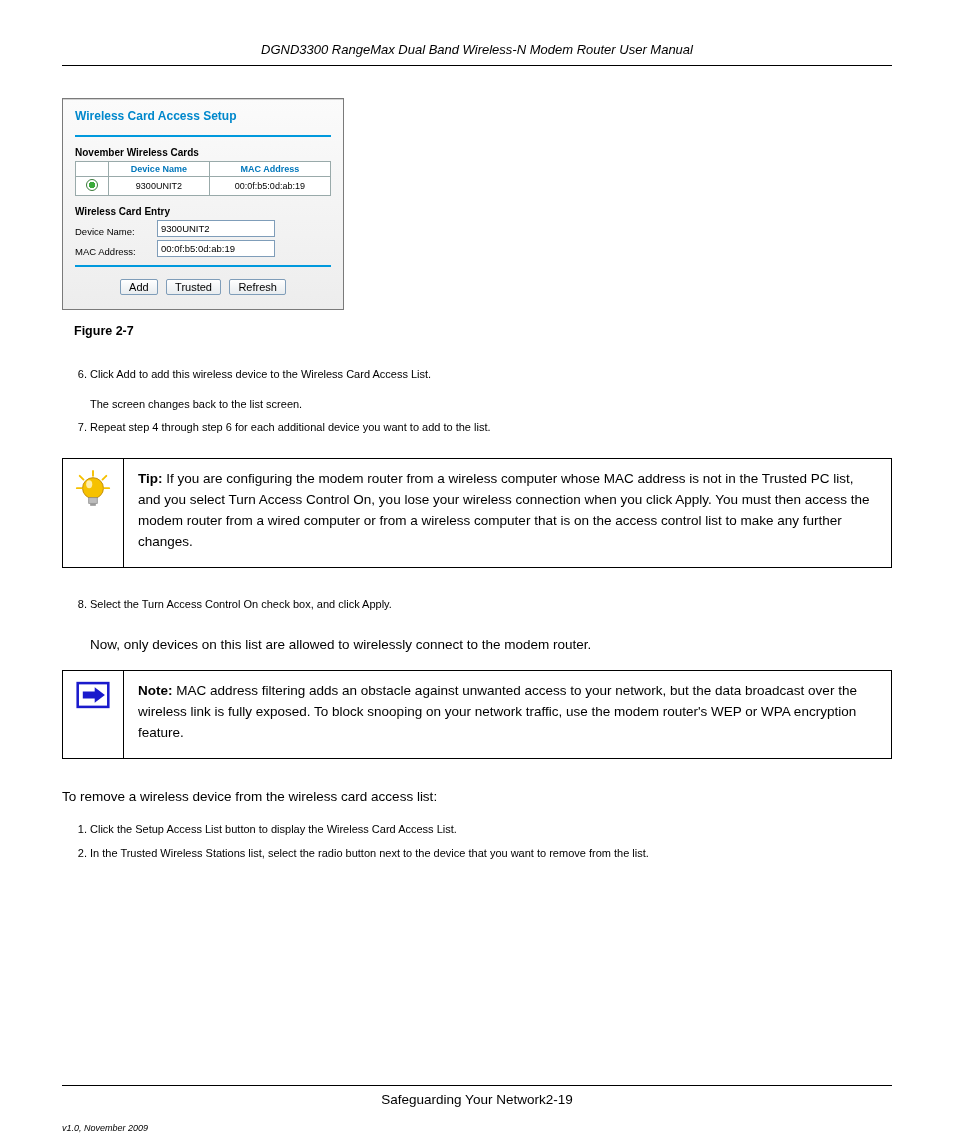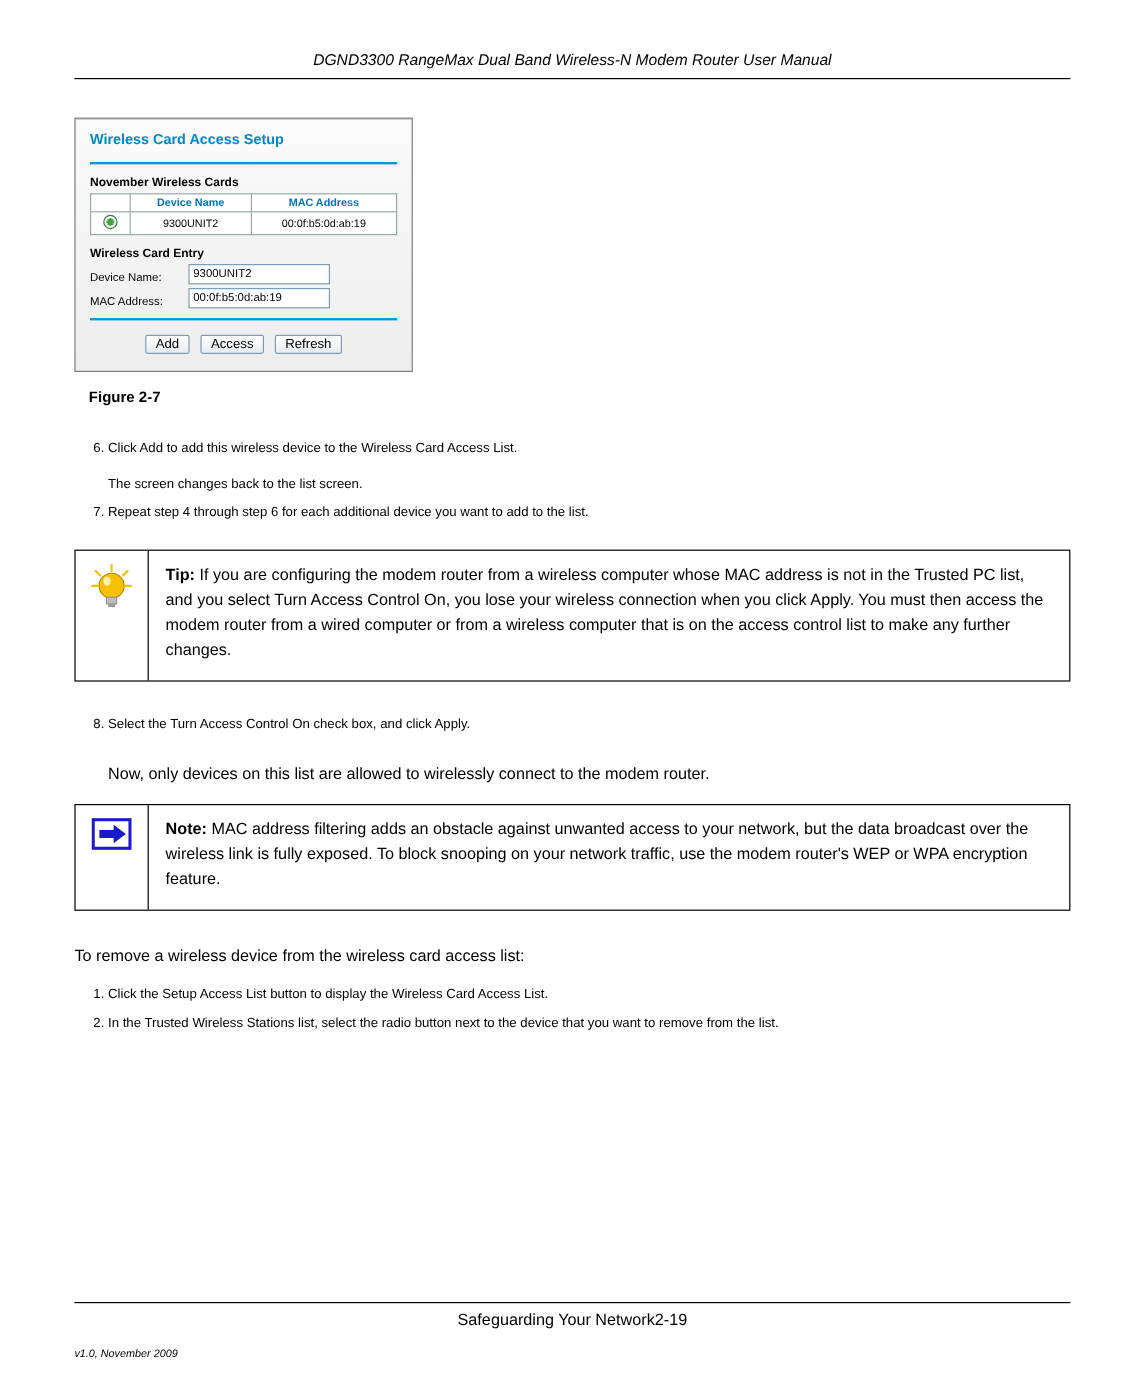--- a/index.html
+++ b/index.html
@@ -79,21 +79,21 @@
             <input type="text" value="9300UNIT2" style="">
           </div>
           <div class="entry-row">
             <label>MAC Address:</label>
             <input type="text" value="00:0f:b5:0d:ab:19" style="">
           </div>
         </div>
         <hr class="bluehr" style="margin-top:8px">
         <div class="btnrow">
           <button>Add</button>
-          <button>Access</button>
+          <button>Trusted</button>
           <button>Refresh</button>
         </div>
       </div>
     </div>
   </div>
   <div class="figcap"><b>Figure 2-7</b></div>
 
   <ol class="steps" start="6">
     <li><span>Click Add to add this wireless device to the Wireless Card Access List.</span>
       <div style="margin-top:13px">The screen changes back to the list screen.</div>

